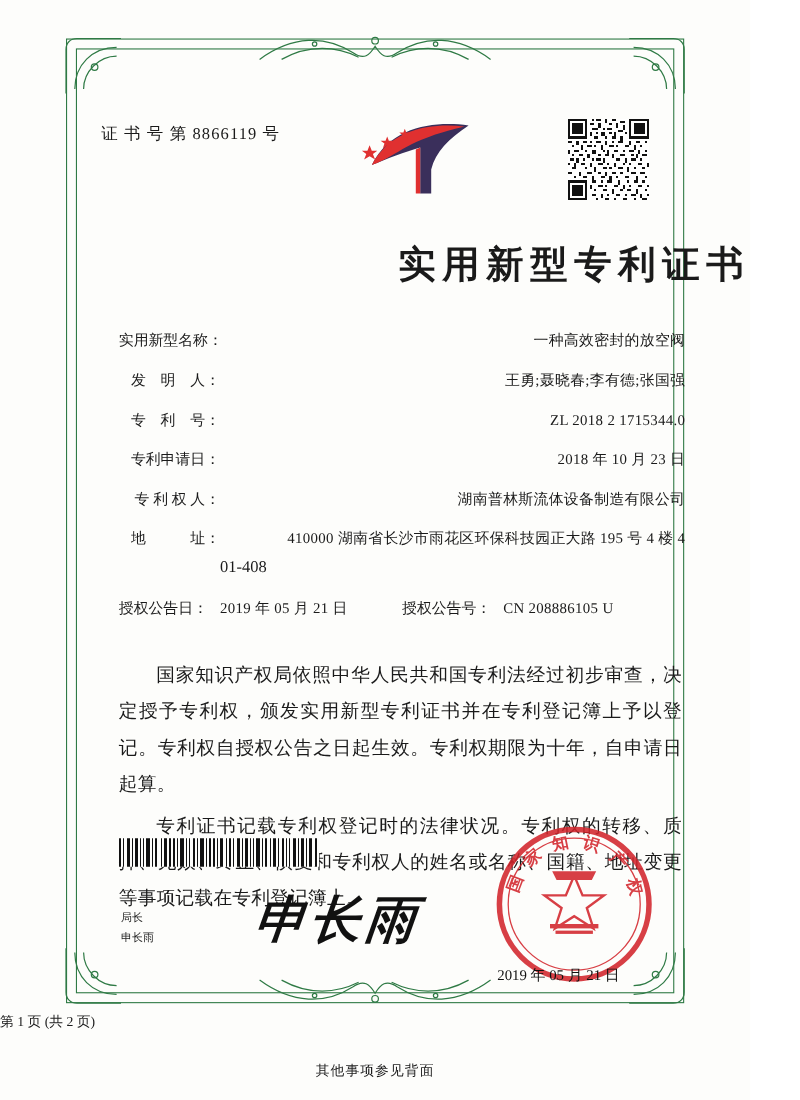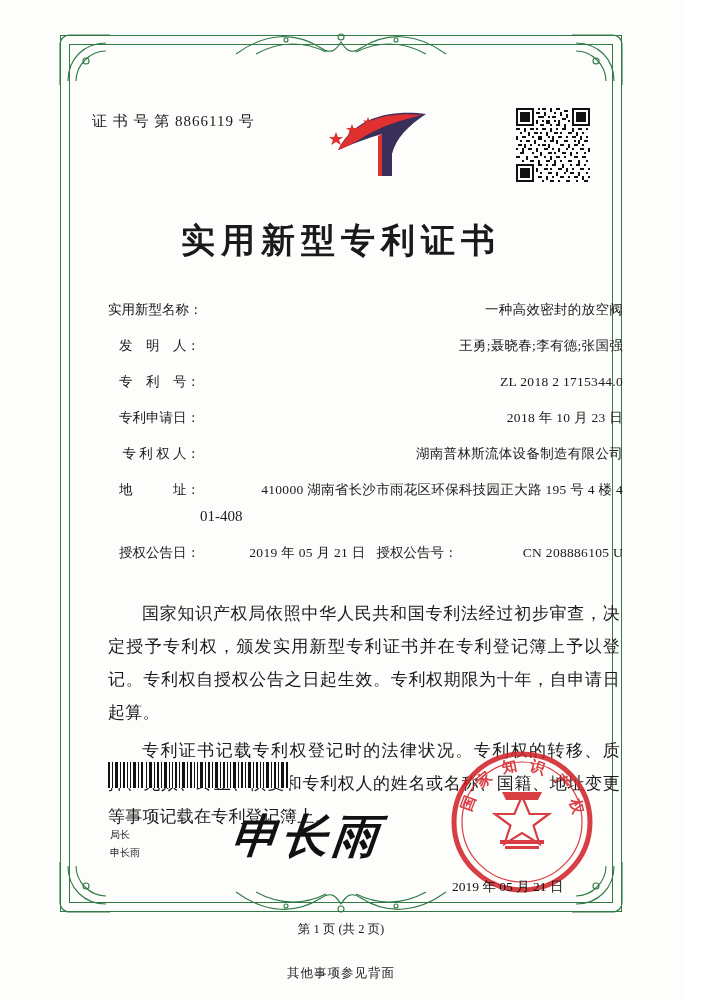--- a/index.html
+++ b/index.html
@@ -68,21 +68,21 @@
   .qr{
     position:absolute;
     right:92px;top:108px;
     width:74px;height:74px;
   }
 
   
   .title{
     position:absolute;
     left:0;right:0;top:218px;
-    text-align:center;
+    text-align:right;
     font-size:34px;
     font-weight:bold;
     letter-spacing:6px;
     font-family:"DejaVu Serif", serif;
   }
 
   
   .fields{
     position:absolute;
     left:108px;top:300px;
@@ -102,21 +102,20 @@
     white-space:nowrap;
     letter-spacing:0px;
   }
   .fvalue{
     flex:1 1 auto;
     letter-spacing:0.3px;
   }
   .frow-2col{
     display:flex;
     margin-bottom:15px;
-    text-align:right;
   }
   .half{
     display:flex;
     width:50%;
   }
   .half .flabel{width:92px;flex:0 0 92px;}
   .half.second .flabel{width:92px;flex:0 0 92px;}
   .addr-cont{
     margin-left:92px;
     margin-top:-11px;
@@ -172,21 +171,21 @@
     position:absolute;
     left:452px;top:878px;
     font-size:13.5px;
     color:#111;
   }
 
   
   .page-no{
     position:absolute;
     left:0;right:0;bottom:62px;
-    text-align:center;
+    text-align:left;
     font-size:12.5px;
   }
   .footnote{
     position:absolute;
     left:0;right:0;bottom:18px;
     text-align:center;
     font-size:12.5px;
     letter-spacing:1px;
   }
 </style>

